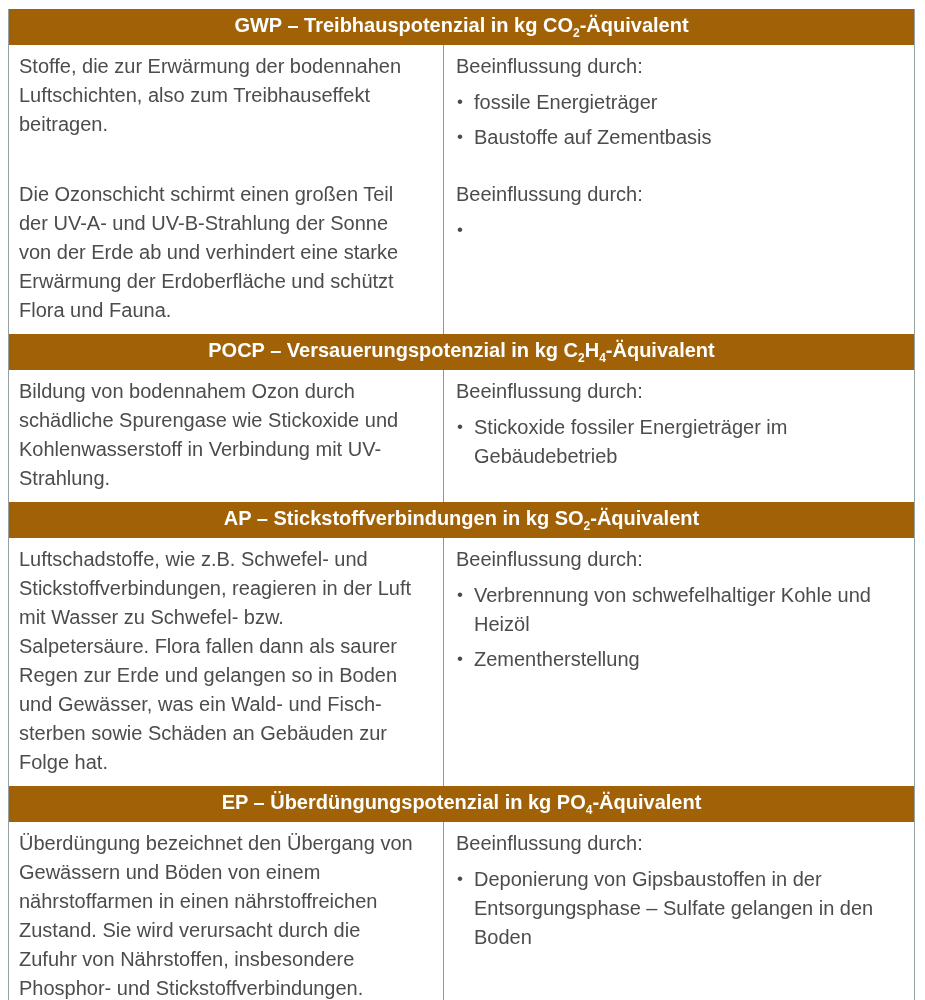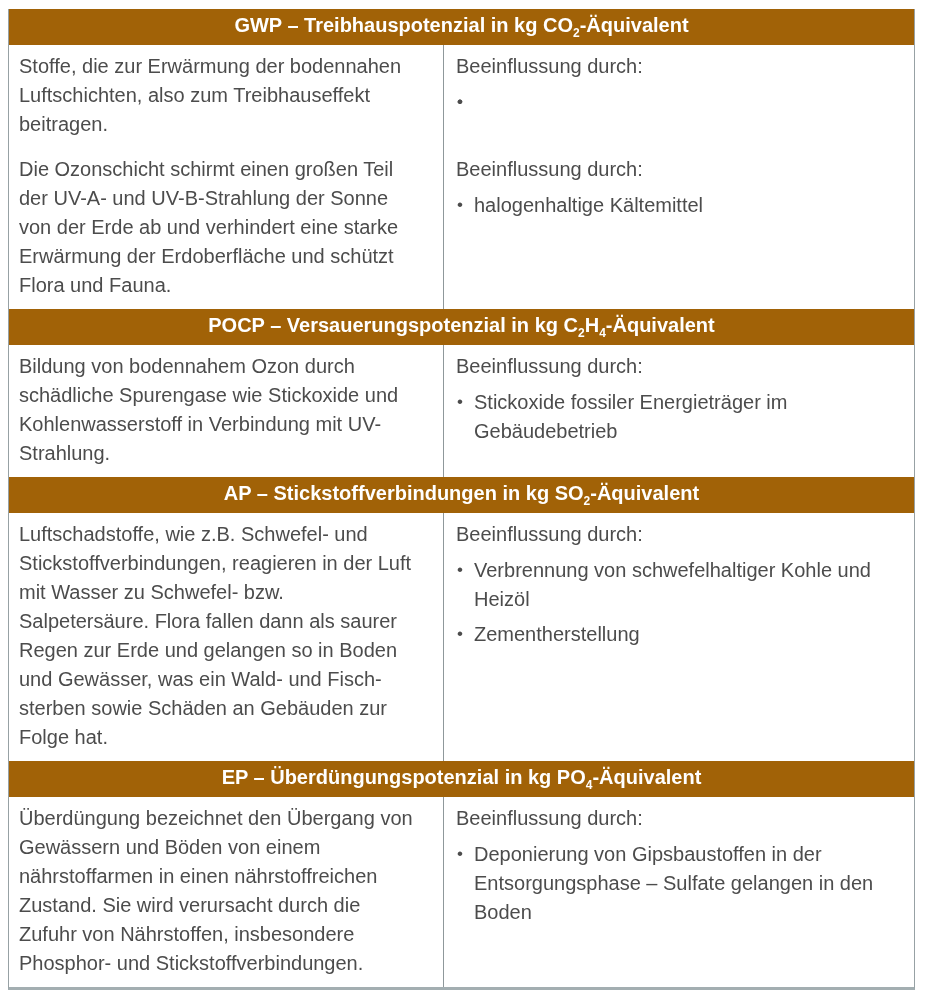--- a/index.html
+++ b/index.html
@@ -90,36 +90,36 @@
     <div class="section-header">
       <span><span>GWP – Treibhauspotenzial in kg CO</span><sub>2</sub><span>-Äquivalent</span></span>
     </div>
     <div class="section-body">
       <div class="cell-left">
         <p class="description">Stoffe, die zur Erwärmung der bodennahen Luftschichten, also zum Treibhauseffekt beitragen.</p>
       </div>
       <div class="cell-right">
         <p class="influence-heading">Beeinflussung durch:</p>
         <ul class="influence-list">
-            <li><span class="bullet">•</span></li>
-            <li><span class="bullet">•</span></li>
+            <li><span class="bullet">•</span><span>fossile Energieträger</span></li>
+            <li><span class="bullet">•</span><span>Baustoffe auf Zementbasis</span></li>
           </ul>
       </div>
     </div>
   </div>
 
   <div class="section">
     <div class="section-body">
       <div class="cell-left">
         <p class="description">Die Ozonschicht schirmt einen großen Teil der UV-A- und UV-B-Strahlung der Sonne von der Erde ab und verhindert eine starke Erwärmung der Erdoberfläche und schützt Flora und Fauna.</p>
       </div>
       <div class="cell-right">
         <p class="influence-heading">Beeinflussung durch:</p>
         <ul class="influence-list">
-            <li><span class="bullet">•</span><span>halogenhaltige Kältemittel</span></li>
+            <li><span class="bullet">•</span></li>
           </ul>
       </div>
     </div>
   </div>
 
   <div class="section">
     <div class="section-header">
       <span><span>POCP – Versauerungspotenzial in kg C</span><sub>2</sub><span>H</span><sub>4</sub><span>-Äquivalent</span></span>
     </div>
     <div class="section-body">

